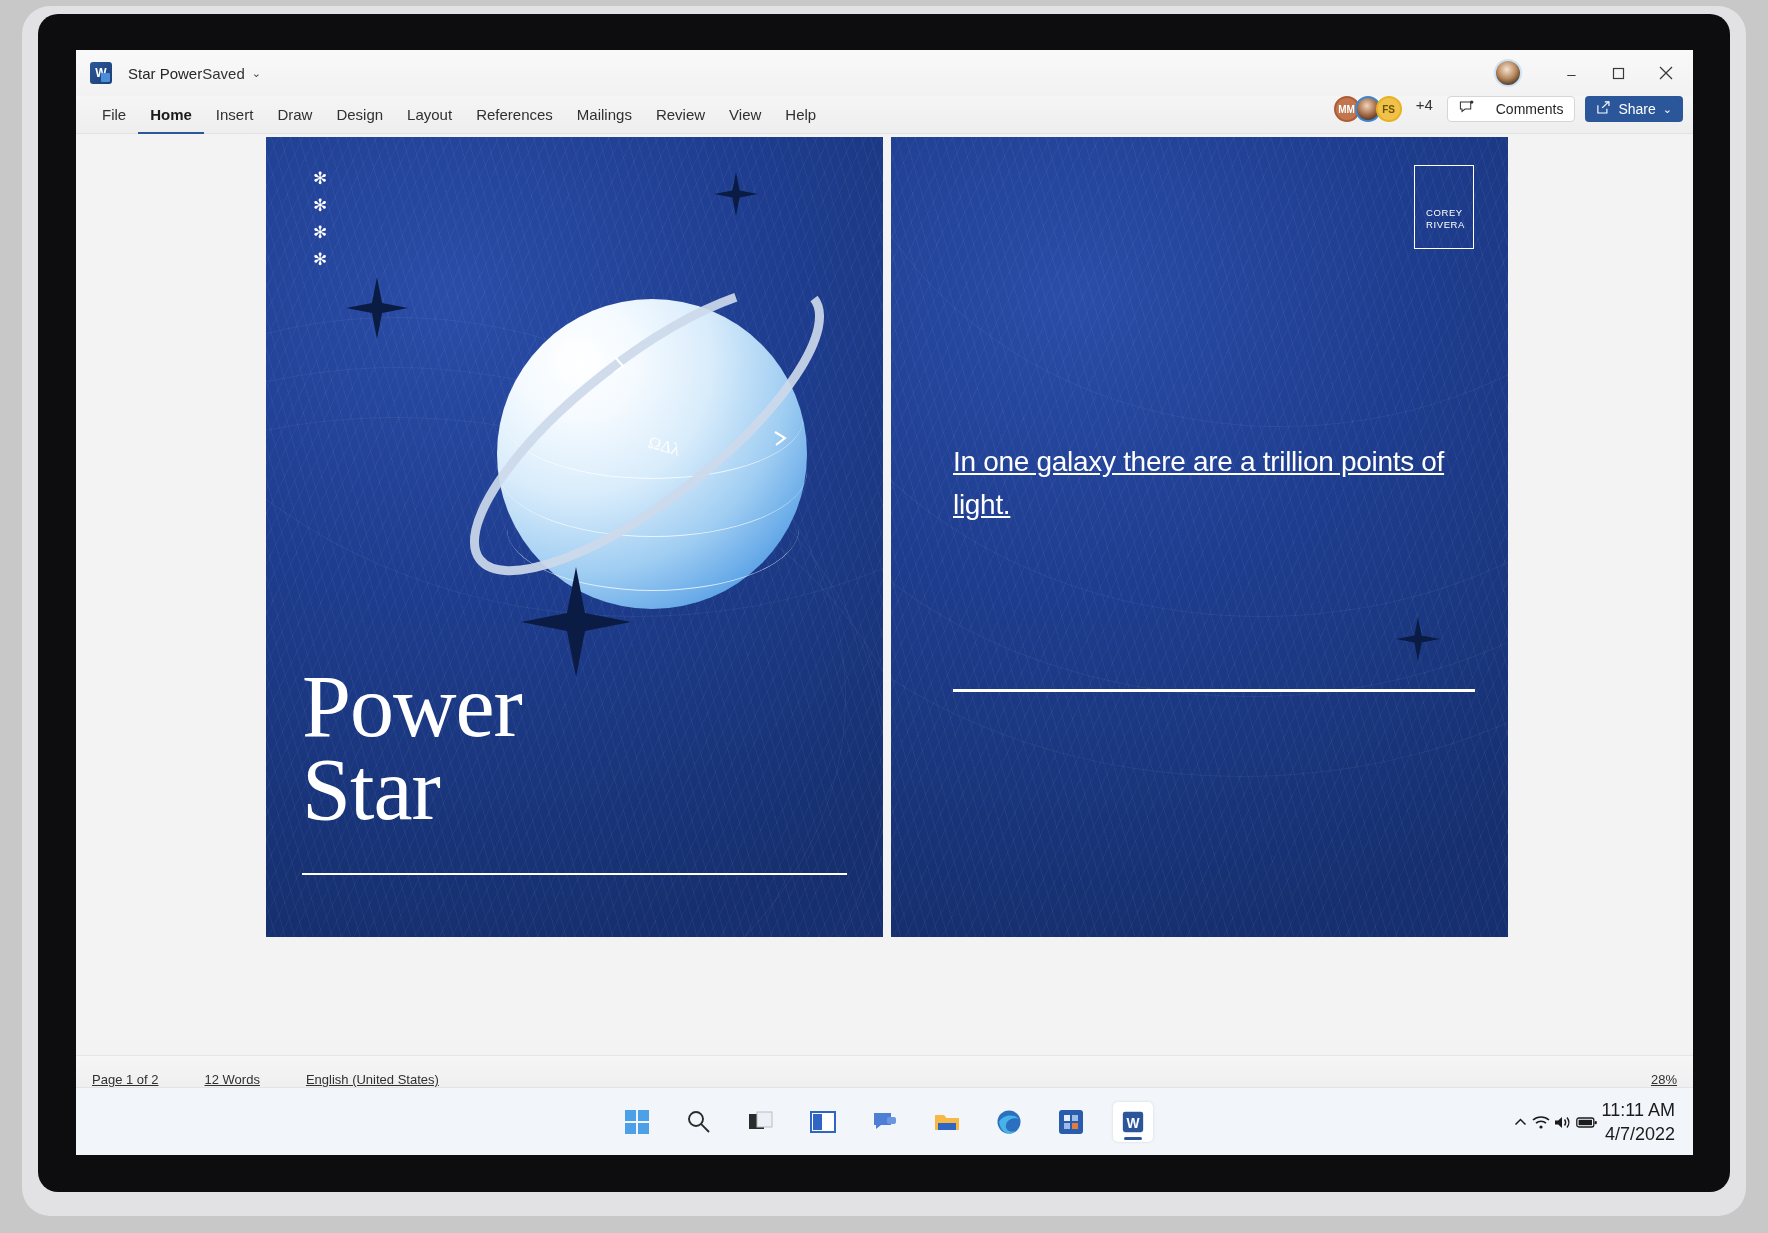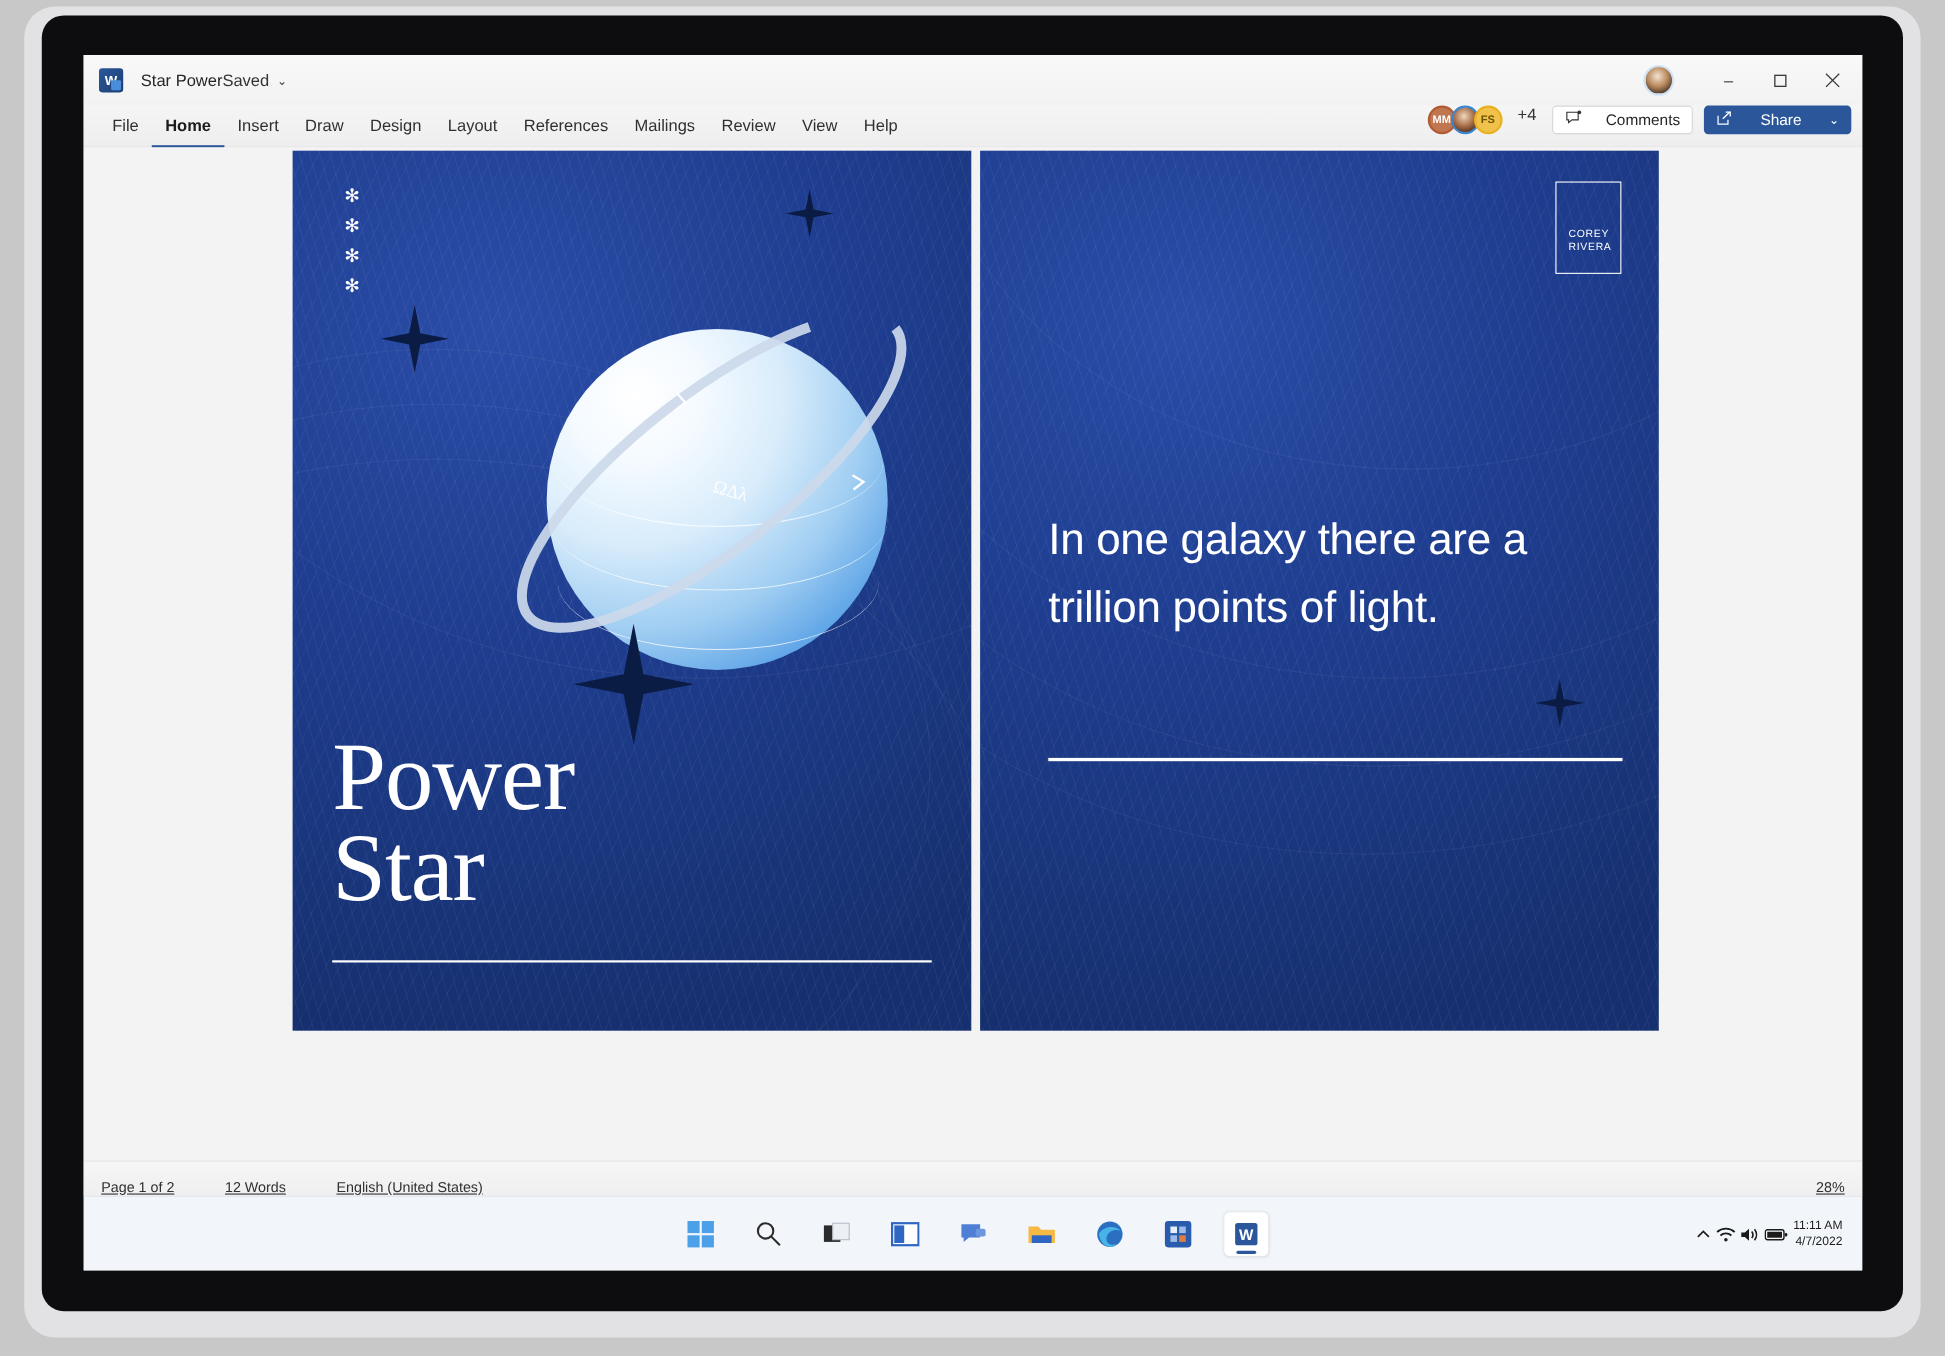--- a/index.html
+++ b/index.html
@@ -151,21 +151,21 @@
     display:flex;align-items:center;gap:22px;
     padding: 0 11px;
     background: #fff;
     border: 1px solid #d6d6d6;
     border-radius: 4px;
     font-size: 14px; color: #262626;
     cursor: pointer;
   }
   .btn-share {
     height: 26px; margin-left: 10px;
-    display:flex;align-items:center;gap:25px;
+    display:flex;align-items:center;gap:7px;
     padding: 0 11px;
     background: #2b579a;
     border-radius: 4px;
     font-size: 14px; color: #fff;
     cursor: pointer;
   }
 
   
   #canvas {
     position: relative;
@@ -256,26 +256,27 @@
     border: 1.6px solid #ffffff;
     display: flex; flex-direction: column;
     justify-content: flex-end;
     padding: 0 0 17px 11px;
   }
   .corey-box span {
     color:#fff; font-size: 9.5px; letter-spacing: .6px; line-height: 1.25;
   }
   .quote {
     position: absolute;
-    left: 62px; top: 324px;
+    left: 62px; top: 304px;
     width: 500px;
     color: #ffffff;
-    font-size: 40px;
+    font-size: 28px;
     line-height: 1.53;
     letter-spacing: -0.3px;
+    text-decoration: underline;
   }
   .rule-right {
     position: absolute;
     left: 62px; top: 552px;
     width: 522px; height: 2.5px;
     background: #fff;
   }
 
   
   #statusbar {
@@ -311,21 +312,21 @@
   }
   .tb-icon.active { background: #ffffff; box-shadow: 0 0 3px rgba(0,0,0,.13); }
   .tb-icon.active::after {
     content:"";
     position:absolute; bottom:2px; left:50%; transform: translateX(-50%);
     width: 18px; height: 3px; border-radius: 2px; background:#2b579a;
   }
   #tray {
     position: absolute; right: 18px; top: 0; height: 68px;
     display: flex; align-items: center; gap: 4px;
-    font-size: 11px; color: #1b1b1b;
+    font-size: 18px; color: #1b1b1b;
   }
   #tray .tr-ico { cursor: pointer; display:flex;align-items:center;}
   .clock { line-height: 1.35; text-align: right; cursor: pointer;}
 </style>
 </head>
 <body>
 
 <div id="desktop">
   <div class="bezel-outer"></div>
   <div class="bezel-inner"></div>

